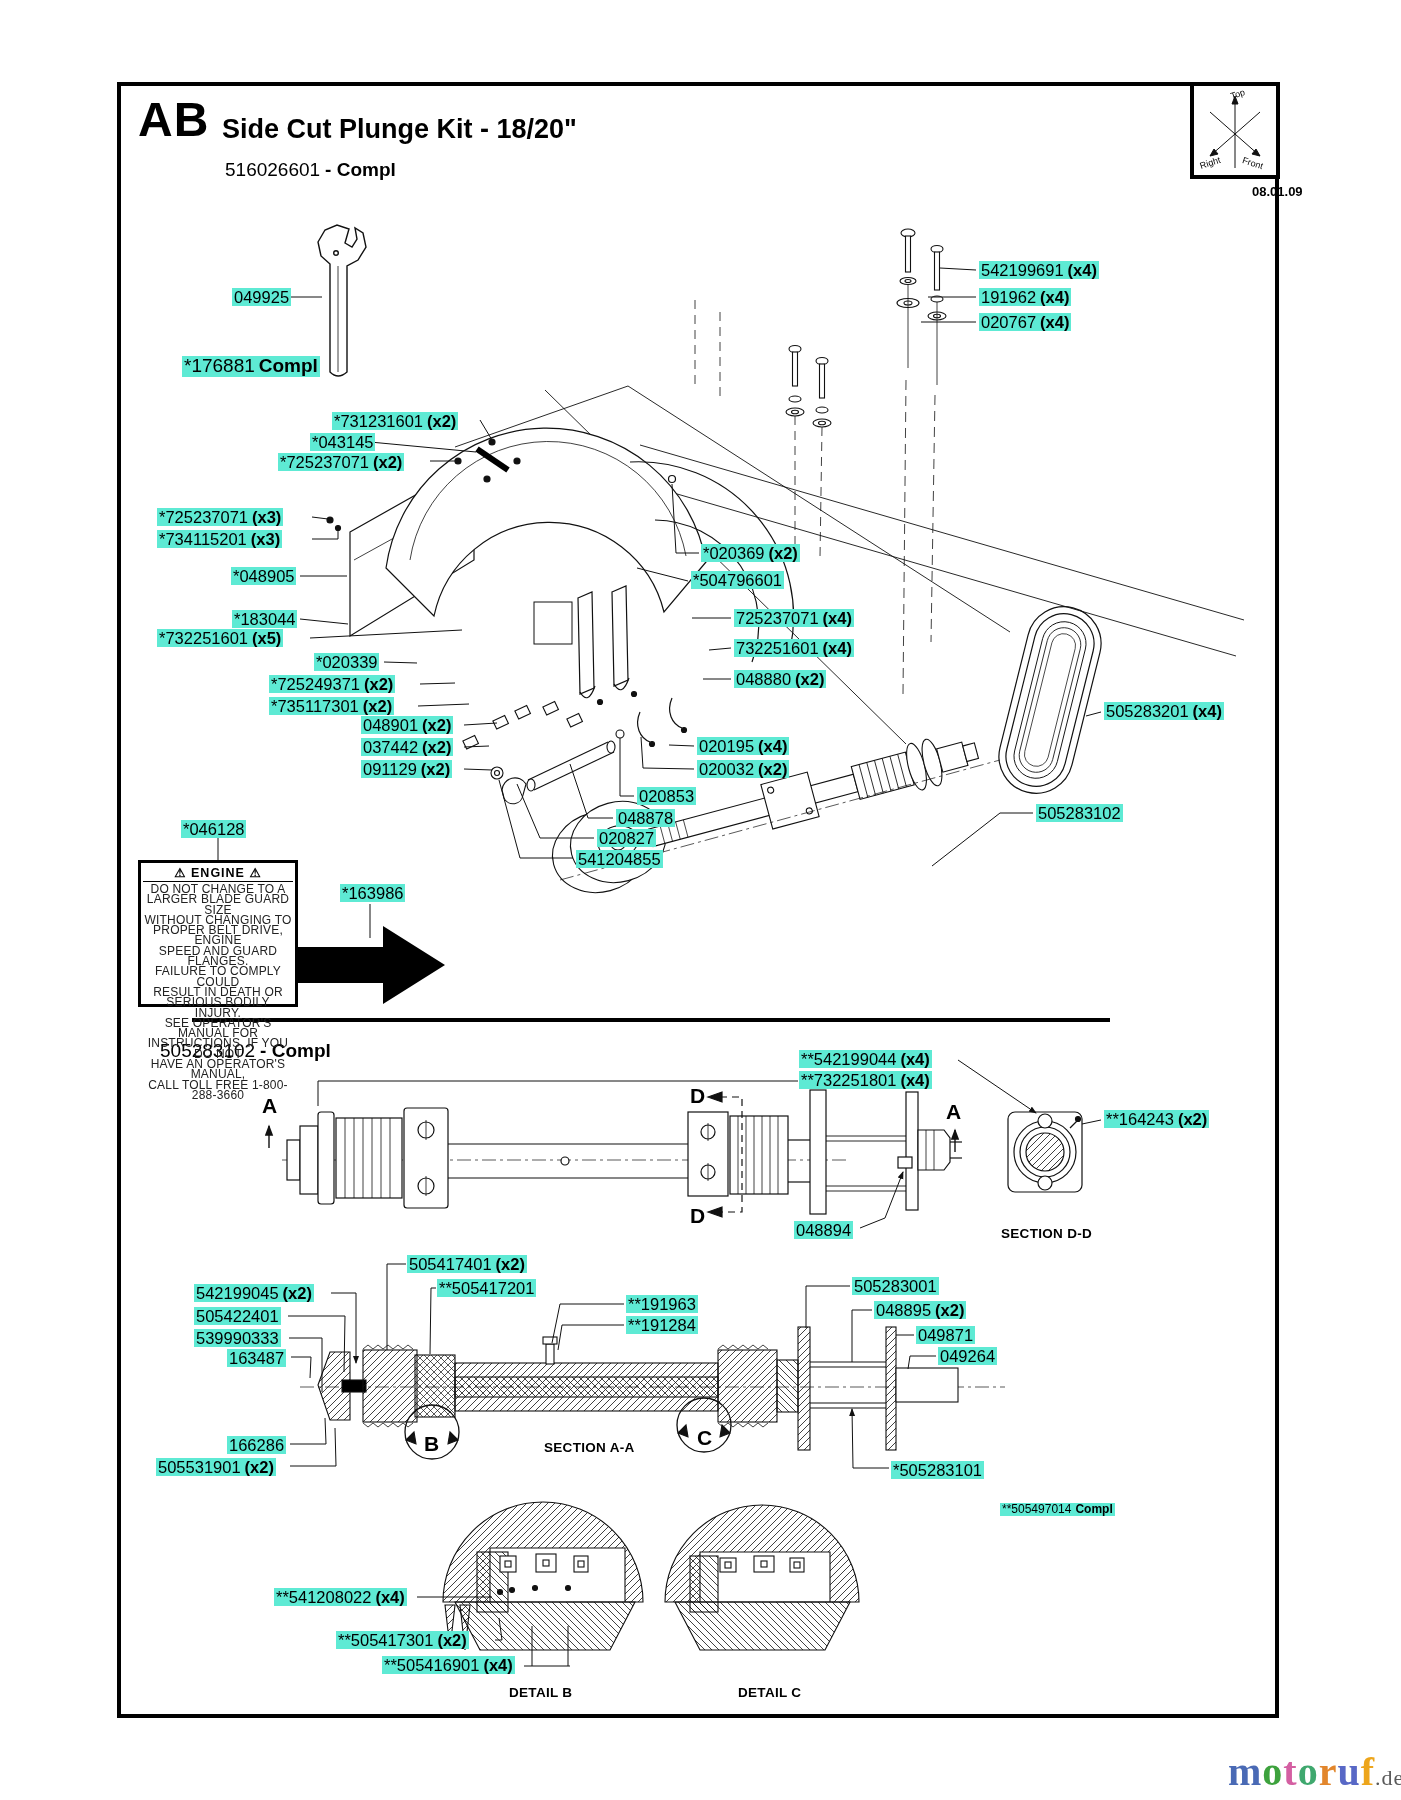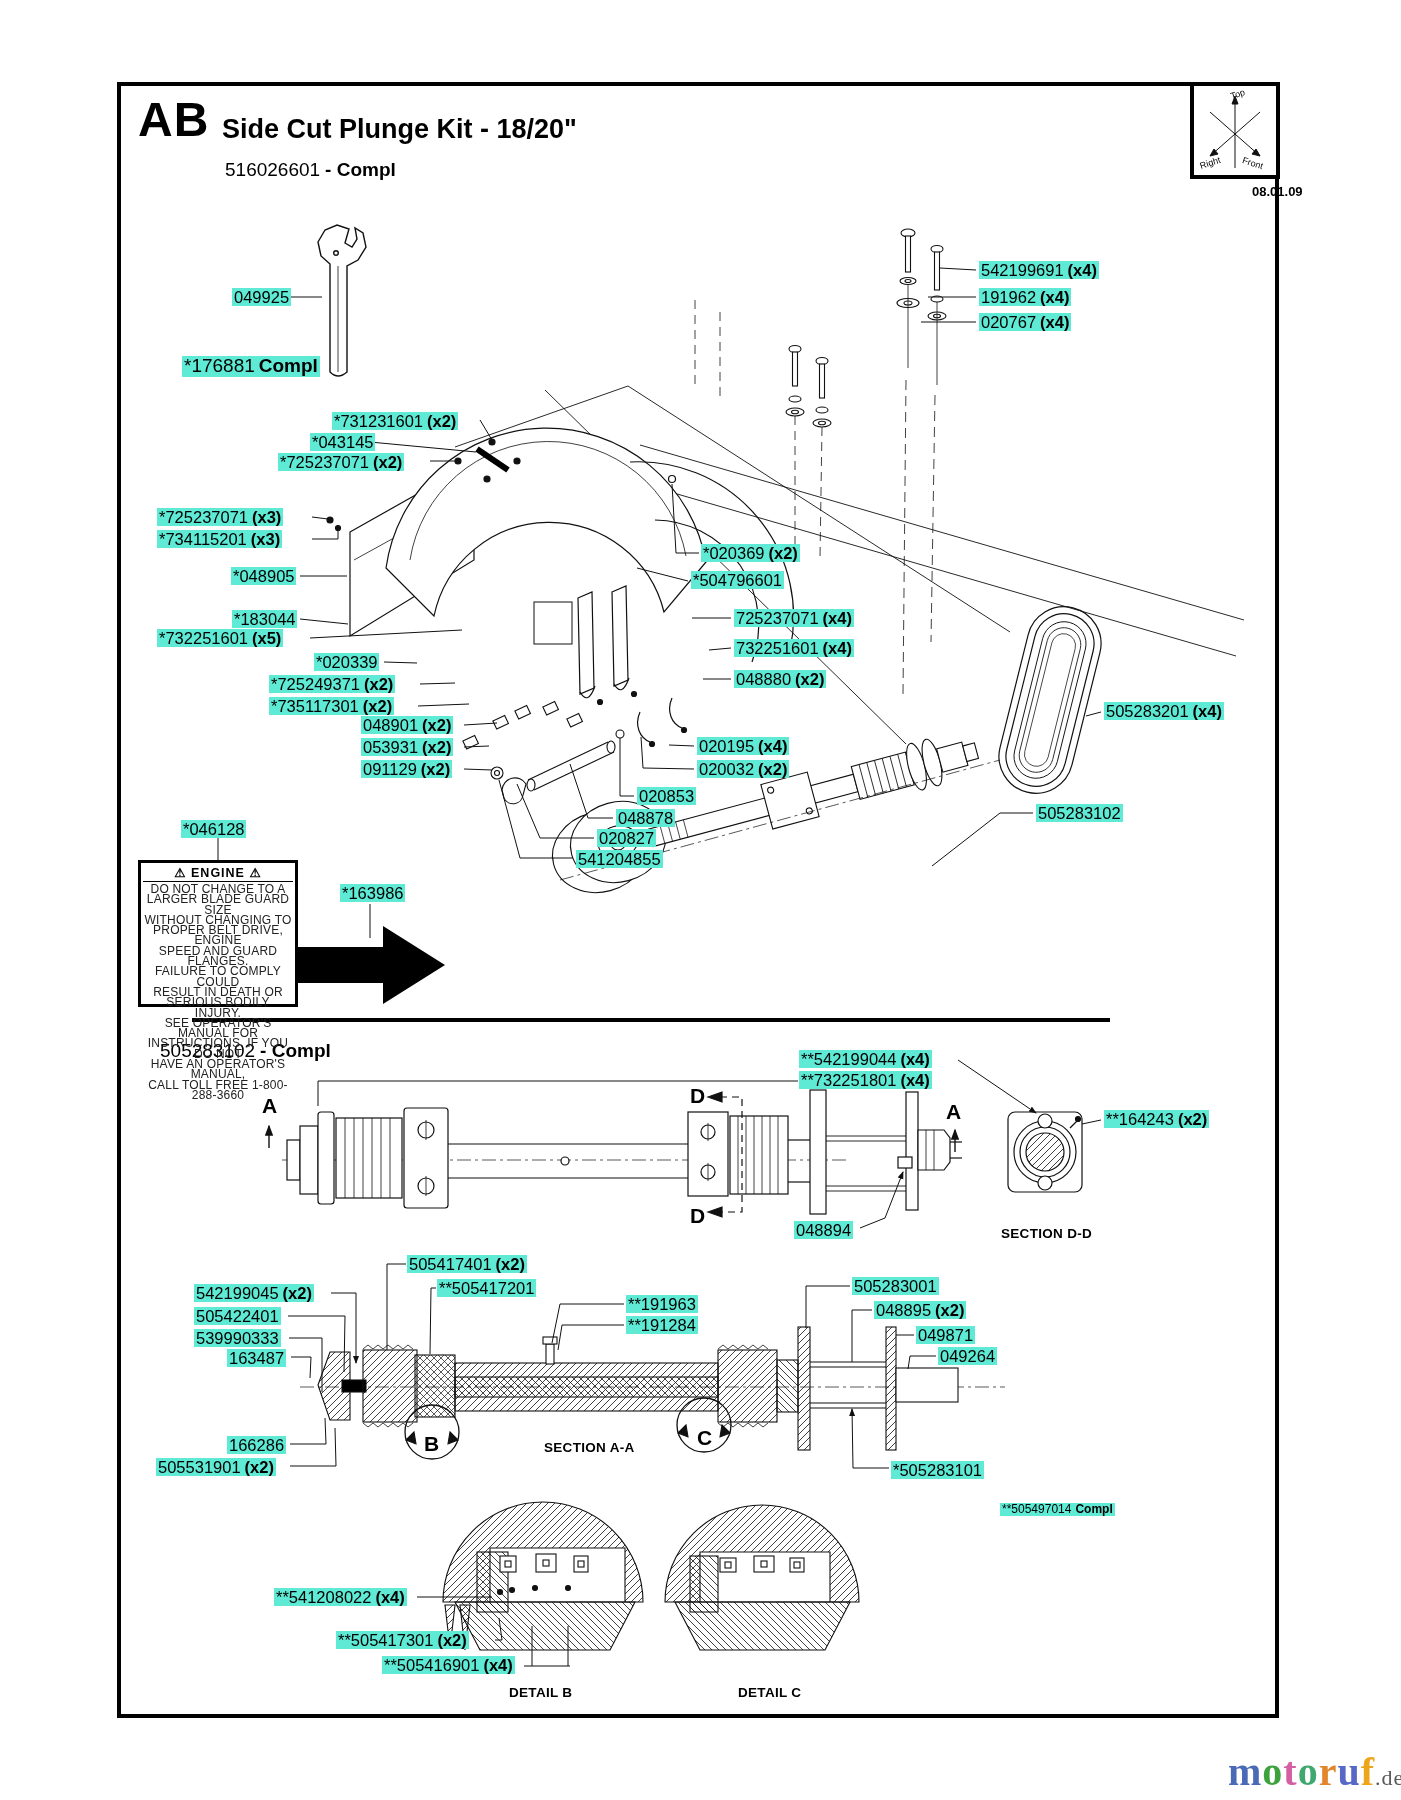--- a/index.html
+++ b/index.html
@@ -421,21 +421,21 @@
   <div class="co" style="left:278px;top:453px"><span>*725237071</span><span class="q">(x2)</span></div>
   <div class="co" style="left:157px;top:508px"><span>*725237071</span><span class="q">(x3)</span></div>
   <div class="co" style="left:157px;top:530px"><span>*734115201</span><span class="q">(x3)</span></div>
   <div class="co" style="left:231px;top:567px"><span>*048905</span><span class="q"></span></div>
   <div class="co" style="left:232px;top:610px"><span>*183044</span><span class="q"></span></div>
   <div class="co" style="left:157px;top:629px"><span>*732251601</span><span class="q">(x5)</span></div>
   <div class="co" style="left:314px;top:653px"><span>*020339</span><span class="q"></span></div>
   <div class="co" style="left:269px;top:675px"><span>*725249371</span><span class="q">(x2)</span></div>
   <div class="co" style="left:269px;top:697px"><span>*735117301</span><span class="q">(x2)</span></div>
   <div class="co" style="left:361px;top:716px"><span>048901</span><span class="q">(x2)</span></div>
-  <div class="co" style="left:361px;top:738px"><span>053931</span><span class="q">(x2)</span></div>
+  <div class="co" style="left:361px;top:738px"><span>037442</span><span class="q">(x2)</span></div>
   <div class="co" style="left:361px;top:760px"><span>091129</span><span class="q">(x2)</span></div>
   <div class="co" style="left:979px;top:261px"><span>542199691</span><span class="q">(x4)</span></div>
   <div class="co" style="left:979px;top:288px"><span>191962</span><span class="q">(x4)</span></div>
   <div class="co" style="left:979px;top:313px"><span>020767</span><span class="q">(x4)</span></div>
   <div class="co" style="left:701px;top:544px"><span>*020369</span><span class="q">(x2)</span></div>
   <div class="co" style="left:691px;top:571px"><span>*504796601</span><span class="q"></span></div>
   <div class="co" style="left:734px;top:609px"><span>725237071</span><span class="q">(x4)</span></div>
   <div class="co" style="left:734px;top:639px"><span>732251601</span><span class="q">(x4)</span></div>
   <div class="co" style="left:734px;top:670px"><span>048880</span><span class="q">(x2)</span></div>
   <div class="co" style="left:697px;top:737px"><span>020195</span><span class="q">(x4)</span></div>

